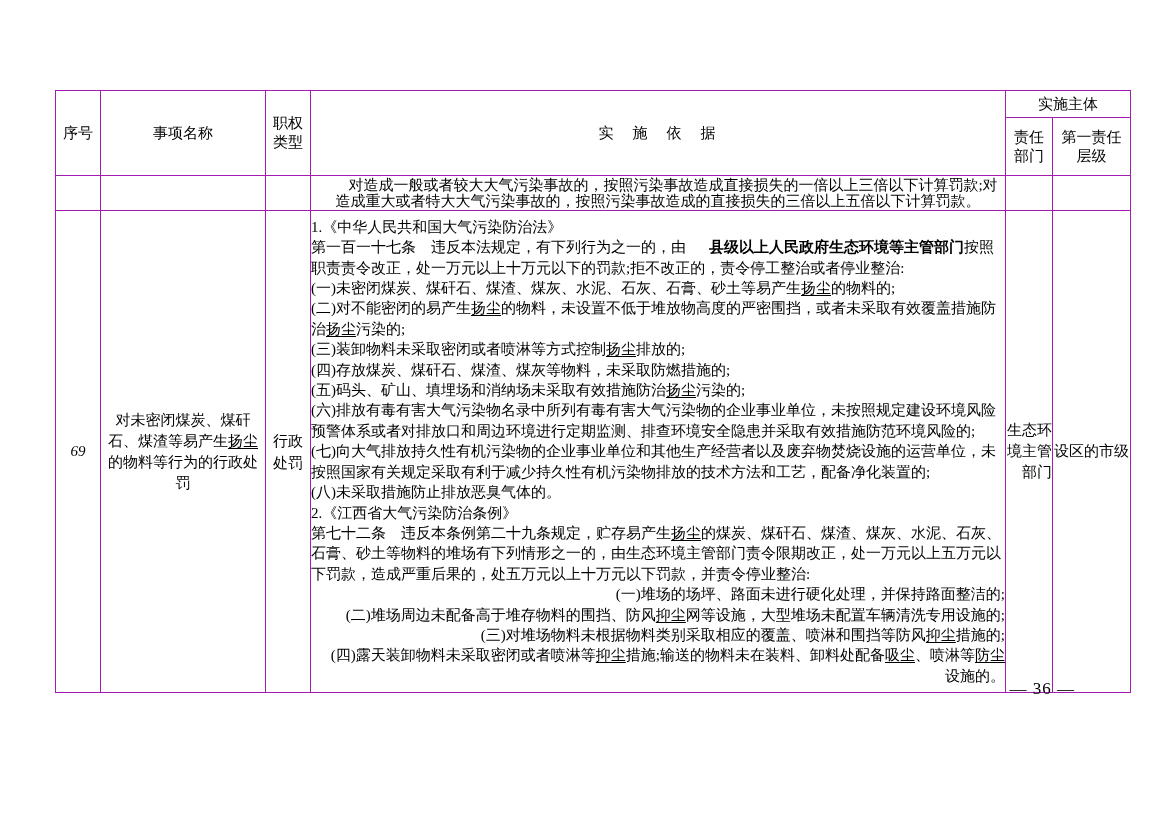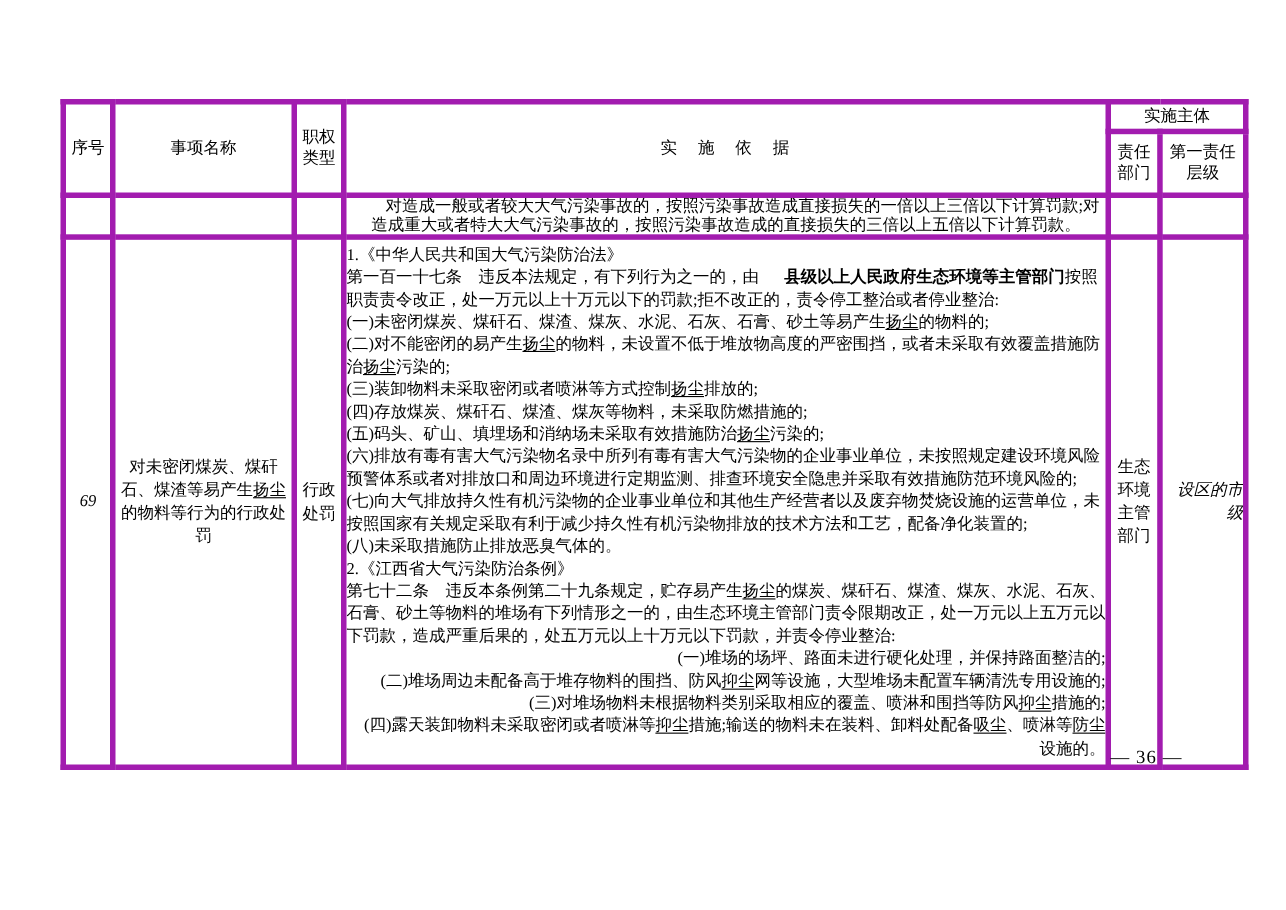--- a/index.html
+++ b/index.html
@@ -13,21 +13,21 @@
     overflow: hidden;
   }
   table.doc-table {
     position: absolute;
     left: 55px; top: 90px;
     width: 1075px;
     border-collapse: collapse;
     table-layout: fixed;
   }
   .doc-table td, .doc-table th {
-    border: 5px solid #a21caf;
+    border: 1px solid #a21caf;
     padding: 0;
     font-weight: normal;
     font-size: 15px;
     vertical-align: middle;
     overflow: hidden;
   }
   .hdr { text-align: center; white-space: pre-line; line-height: 19px; }
   .hdr-basis { letter-spacing: 2px; }
   
   .carry-cell {
@@ -38,22 +38,22 @@
   .carry-text {
     line-height: 16.5px;
     text-indent: 2em;
   }
   
   .cell-top { vertical-align: top; }
   .seq-cell   { text-align: center; padding-top: 166px; font-style: italic; }
   .item-cell  { text-align: center; padding: 146px 2px 0 2px; line-height: 21px; }
   .type-cell  { text-align: center; padding-top: 150px; line-height: 22px; }
   .basis-cell { padding: 4px 6px 4px 7px; }
-  .dept-cell  { text-align: center; padding: 88px 7px 0 7px; line-height: 21px; }
-  .level-cell { text-align: right; padding: 103px 6px 0 6px; line-height: 21px; font-style: italic; }
+  .dept-cell  { text-align: right; padding: 88px 7px 0 7px; line-height: 21px; }
+  .level-cell { text-align: center; padding: 103px 6px 0 6px; line-height: 21px; }
   .basis-line { line-height: 20.4px; }
   .indent { text-indent: 1em; text-align: right; }
   .bold { font-weight: bold; margin-left: 23px; }
   .uline { text-decoration: underline; text-underline-offset: 2px; }
   .page-number {
     position: absolute;
     top: 679px;
     left: 985px;
     width: 90px;
     text-align: right;

